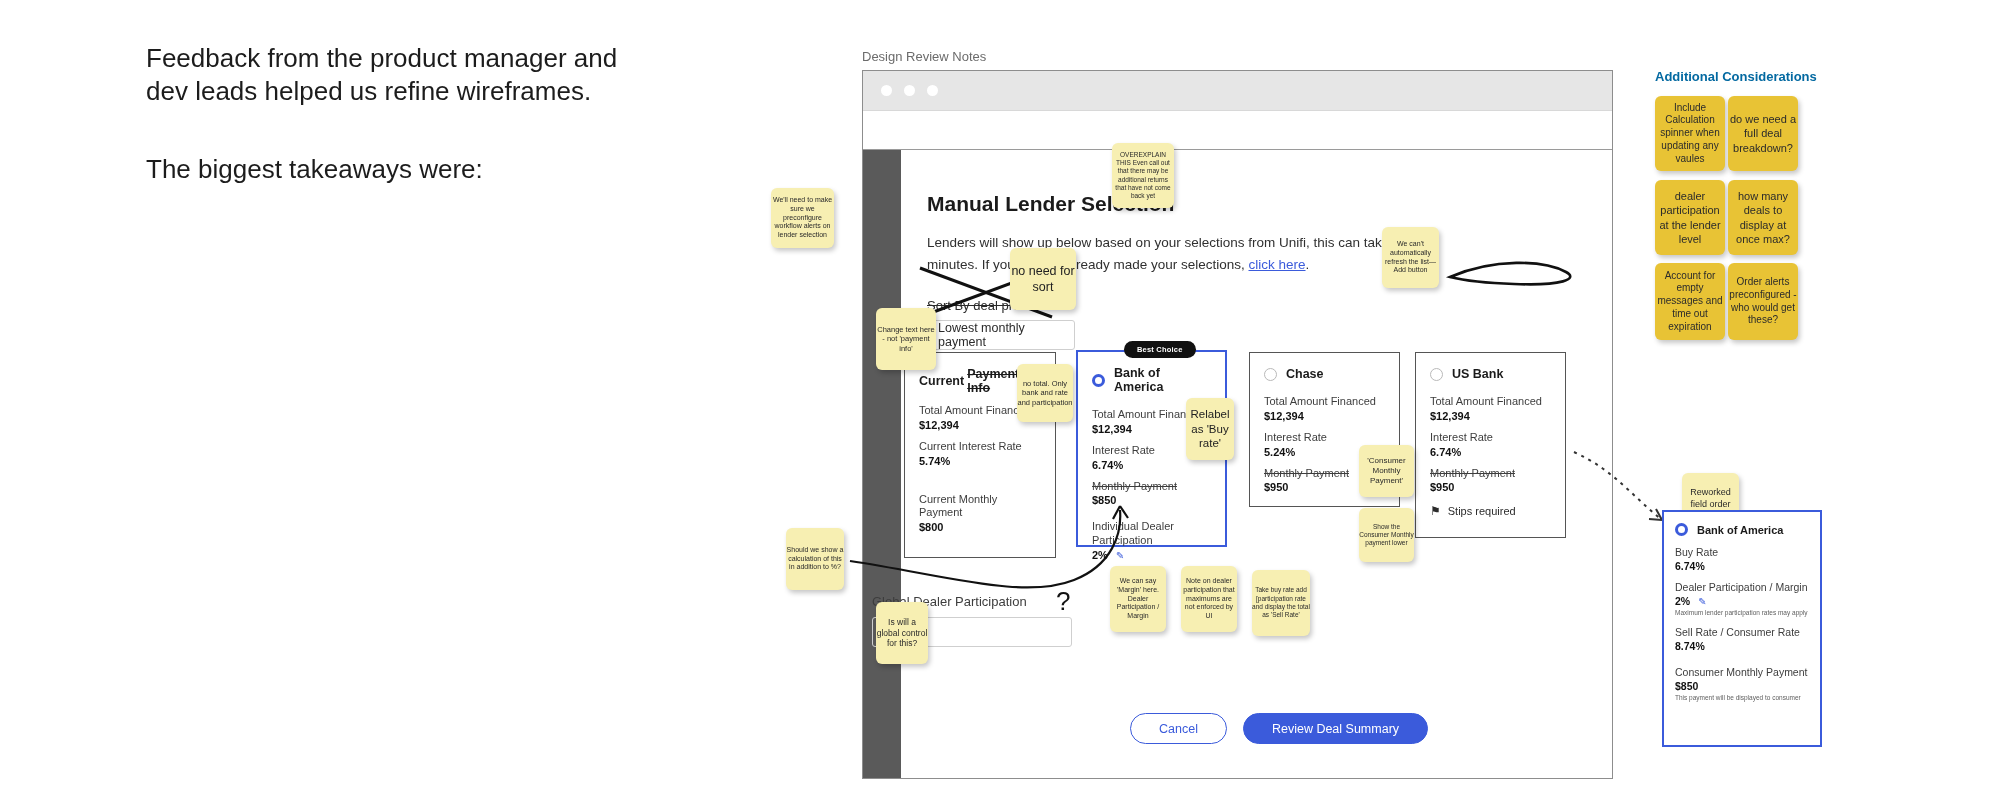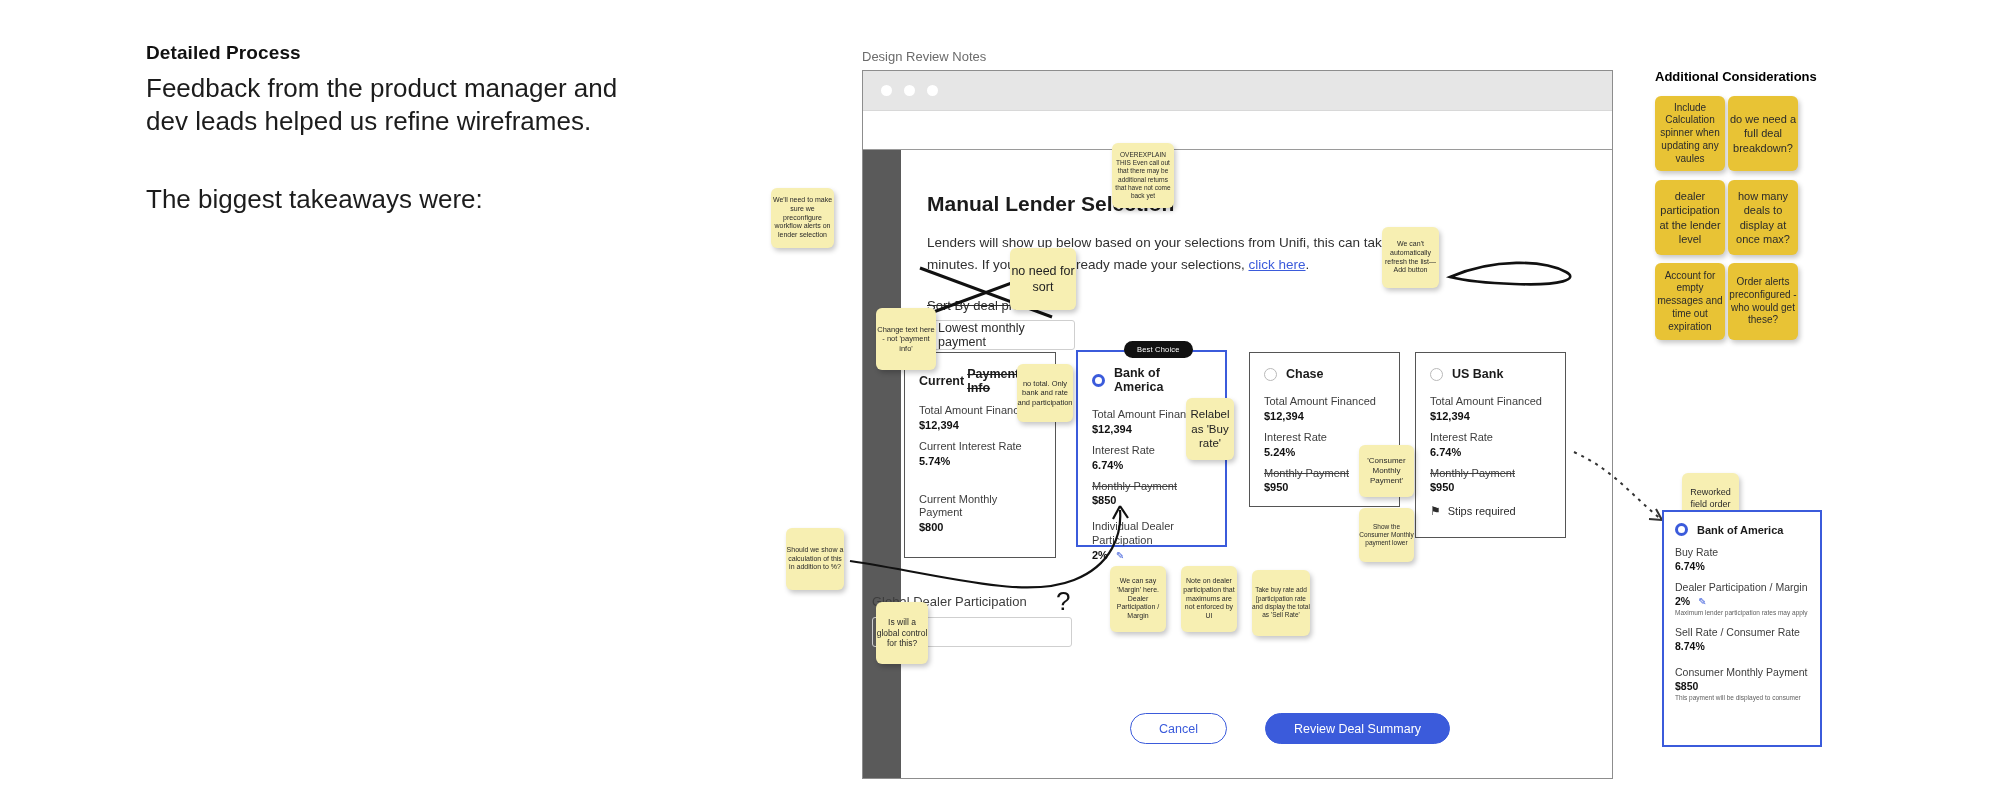--- a/index.html
+++ b/index.html
@@ -47,33 +47,33 @@
   .lcard.plain{border:1px solid #555;}
   .lcard.sel{border:2px solid #3b5bdb;}
   .lcard-head{display:flex;align-items:center;gap:9px;margin-bottom:14px;}
   .radio{width:13px;height:13px;border-radius:50%;border:1.6px solid #b9b9b9;box-sizing:border-box;flex:0 0 13px;}
   .radio.on{border:3.5px solid #3b5bdb;background:#fff;}
   .lcard-name{font-size:12.5px;font-weight:bold;color:#1b1b1b;}
   .fld-label{font-size:11px;color:#3d3d3d;margin-top:9px;line-height:1.25;}
   .fld-label.strike{text-decoration:line-through;}
   .fld-val{font-size:11px;font-weight:bold;color:#111;margin-top:1px;}
   .best-badge{position:absolute;left:46px;top:-11px;background:#111;color:#fff;
-              font-size:7.5px;font-weight:normal;border-radius:11px;padding:4px 13px;letter-spacing:.2px;}
+              font-size:7.5px;font-weight:bold;border-radius:11px;padding:4px 13px;letter-spacing:.2px;}
   .pencil{color:#3b5bdb;font-size:10px;margin-left:8px;}
   .flag-row{display:flex;align-items:center;gap:7px;margin-top:11px;font-size:11px;color:#2b2b2b;}
 
   
   #global-part{position:absolute;left:858px;top:594px;width:200px;}
   .gp-label{font-size:13px;color:#3d3d3d;}
   .gp-input{margin-top:8px;width:200px;height:30px;border:1px solid #cfcfcf;border-radius:3px;
             font-size:12px;color:#4a4a4a;display:flex;align-items:center;padding-left:10px;box-sizing:border-box;}
   .qmark{position:absolute;left:1042px;top:586px;font-size:26px;color:#111;}
 
   
-  #action-row{position:absolute;left:1116px;top:713px;display:flex;gap:38px;}
+  #action-row{position:absolute;left:1116px;top:713px;display:flex;gap:16px;}
   .btn{height:31px;border-radius:16px;display:flex;align-items:center;justify-content:center;
        font-size:12.5px;padding:0 28px;box-sizing:border-box;}
   .btn.ghost{border:1.6px solid #3b5bdb;color:#3b5bdb;background:#fff;}
   .btn.primary{background:#3b5bdb;color:#fff;border:1.6px solid #3b5bdb;}
 
   
   .note{position:absolute;box-sizing:border-box;background:#f7efb2;
         box-shadow:2px 3px 5px rgba(0,0,0,.22);
         display:flex;align-items:center;justify-content:center;text-align:center;
         color:#2a2a2a;line-height:1.28;border-radius:6px;}
@@ -81,29 +81,28 @@
   .note.gold{background:#e8c335;color:#2b2b2b;font-size:11px;}
   .note.gold.sm{font-size:10px;}
 
   
   #rework-card{position:absolute;left:1648px;top:510px;width:160px;height:237px;
                border:2px solid #3b5bdb;background:#fff;box-sizing:border-box;padding:11px 11px;}
   #rework-card .fld-label{font-size:10.5px;}
   #rework-card .fld-val{font-size:10.5px;}
   .microtext{font-size:6.5px;color:#5e5e5e;margin-top:2px;line-height:1.2;}
 
-  .addl-head{position:absolute;left:1641px;top:69px;font-size:13px;font-weight:bold;color:#000000;}
+  .addl-head{position:absolute;left:1641px;top:69px;font-size:13px;font-weight:bold;color:#0369a1;}
 
   svg.ink{position:absolute;left:0;top:0;width:2000px;height:801px;pointer-events:none;overflow:visible;}
 </style>
 </head>
 <body>
 
 <div id="left-col">
-  <div class="eyebrow">Detailed Process</div>
   <p class="lede">Feedback from the product manager and dev leads helped us refine wireframes.</p>
   <p class="takeaway-head">The biggest takeaways were:</p>
 </div>
 
 <div id="canvas">
 
   <div class="canvas-label" style="left:848px;top:49px;">Design Review Notes</div>
   <div class="addl-head">Additional Considerations</div>
 
   <div id="browser">

